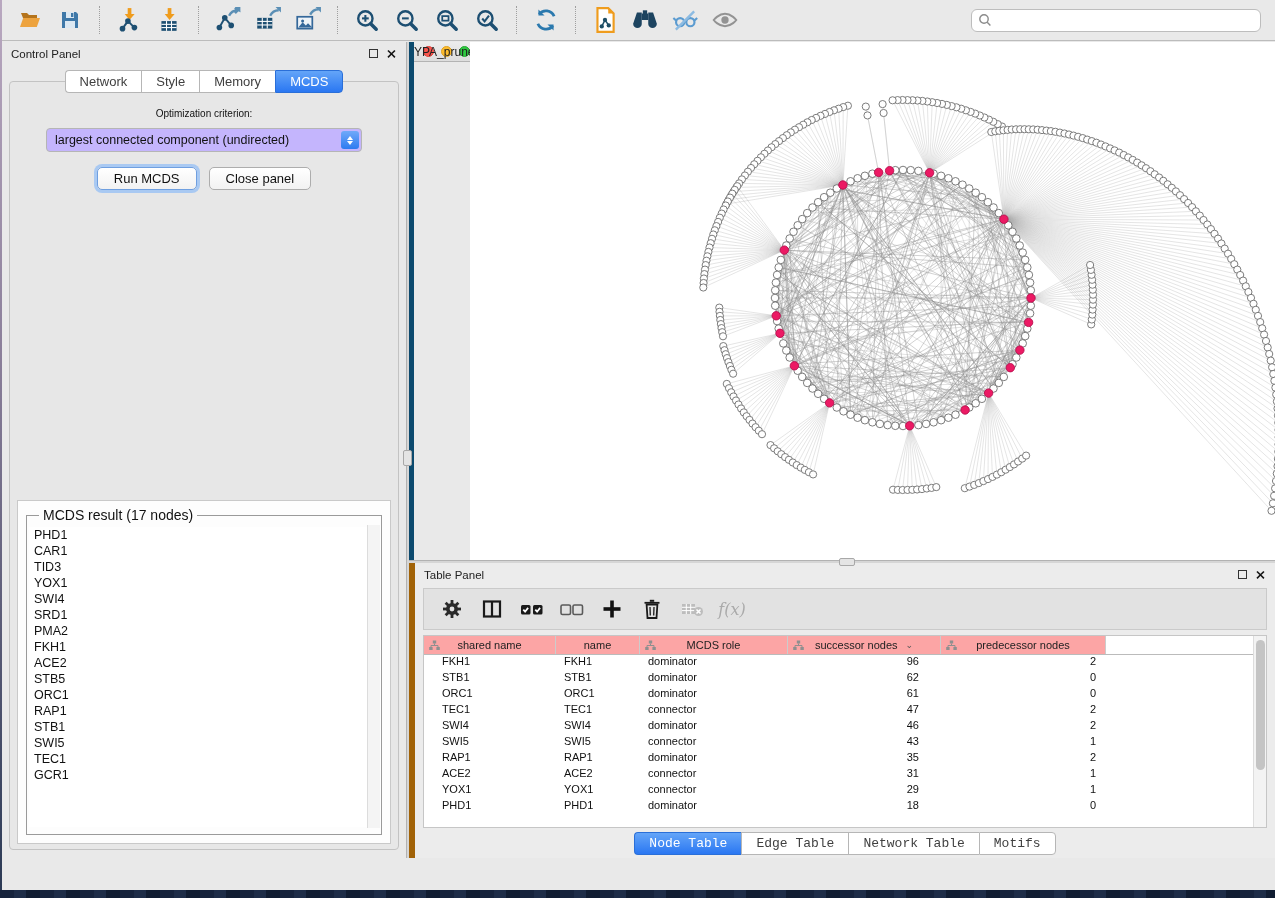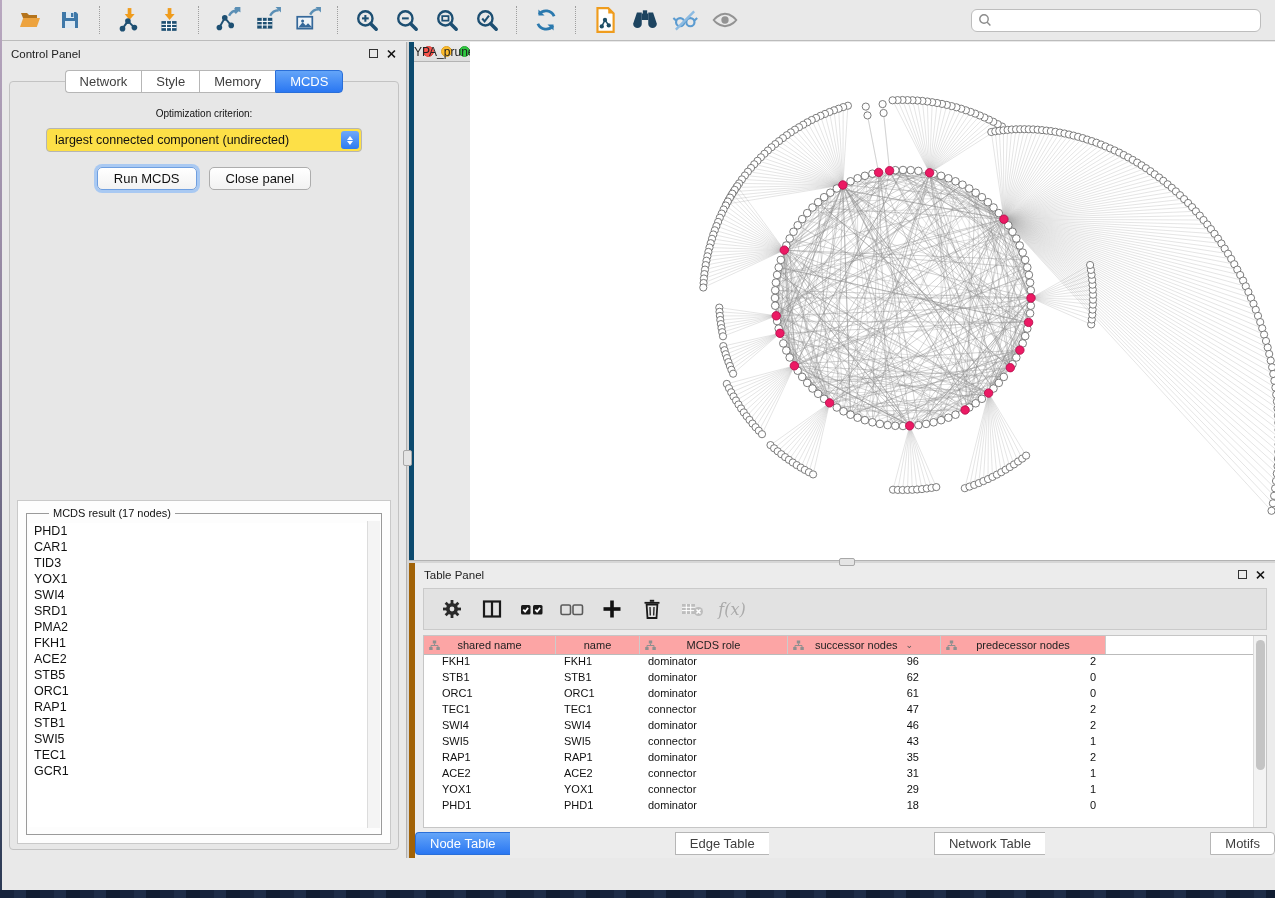--- a/index.html
+++ b/index.html
@@ -33,35 +33,35 @@
   .float-icon { width:9px; height:9px; border:1.6px solid #333; display:inline-block; }
   .close-icon { font-size:13px; font-weight:bold; color:#111; line-height:9px; }
   .cp-tabs { display:flex; justify-content:center; margin-top:5px; position:relative; z-index:2; }
   .seg-tab { font-size:13px; padding:3px 14px; background:#fff; border:1px solid #b6b6b6; border-right:none; color:#404040; }
   .seg-tab:first-child { border-radius:4px 0 0 4px; }
   .seg-tab:last-child { border-radius:0 4px 4px 0; border-right:1px solid #b6b6b6; }
   .seg-tab.active { background:linear-gradient(#64a5f8,#2a77f2); color:#fff; border-color:#2a6fd8; }
   .cp-content { position:absolute; left:7px; right:7px; top:39px; bottom:8px; background:#e7e7e7;
     border:1px solid #c3c3c3; border-radius:4px; }
   .opt-label { text-align:center; font-size:10px; color:#111; margin-top:26px; }
-  .criterion-select { margin:9px auto 0; width:316px; height:24px; background:#fde047; border:1px solid #b5b5b5;
+  .criterion-select { margin:9px auto 0; width:316px; height:24px; background:#c4b5fd; border:1px solid #b5b5b5;
     border-radius:4px; display:flex; align-items:center; font-size:12.5px; color:#111; padding-left:8px; position:relative; }
   .select-stepper { position:absolute; right:2px; top:2px; width:18px; height:18px; border-radius:3px;
     background:linear-gradient(#6fa9f9,#2e7bf0); display:flex; flex-direction:column; align-items:center; justify-content:center; gap:1px; }
   .select-stepper i { width:0; height:0; border-left:3.5px solid transparent; border-right:3.5px solid transparent; }
   .select-stepper .up { border-bottom:4px solid #fff; }
   .select-stepper .dn { border-top:4px solid #fff; }
   .cp-buttons { display:flex; justify-content:center; gap:12px; margin-top:15px; }
   .btn { font-size:13px; color:#111; background:linear-gradient(#fff,#f2f2f2); border:1px solid #adadad;
     border-radius:5px; padding:3px 16px; }
   .btn.focused { box-shadow:0 0 0 3px #a9c9f2; border-color:#6f9fe0; }
   .result-panel { position:absolute; left:7px; right:7px; top:418px; bottom:5px; background:#fdfdfd;
     border:1px solid #c9c9c9; padding:6px 8px 8px; }
   .result-fieldset { border:1px solid #9a9a9a; height:100%; padding:2px 0 0 0; position:relative; }
-  .result-fieldset legend { font-size:11px; color:#111; margin-left:22px; padding:0 4px; }
+  .result-fieldset legend { font-size:14px; color:#111; margin-left:12px; padding:0 4px; }
   .result-list { position:absolute; left:1px; right:1px; top:2px; bottom:1px; background:#fff; overflow:hidden; }
   .result-item { font-size:12.5px; color:#111; line-height:16px; padding-left:5px; }
   .result-scroll { position:absolute; right:0; top:0; bottom:0; width:13px; background:#f4f4f4; border-left:1px solid #dcdcdc; }
 
   
   .right-col { flex:1; display:flex; flex-direction:column; min-width:0; }
   .network-panel { height:518px; display:flex; flex-direction:row; border-left:5px solid #0c4a6e; }
   .net-titlebar { height:20px; background:linear-gradient(#ececec,#dddddd); border-bottom:1px solid #b3b3b3;
     display:flex; align-items:center; position:relative; }
   .lights { display:flex; gap:7px; margin-left:9px; }
@@ -84,21 +84,21 @@
   .table-area { margin:5px 8px 0; background:#fff; border:1px solid #c6c6c6; flex:1; position:relative; overflow:hidden; }
   .tbl-header { display:flex; height:19px; border-bottom:1px solid #bbb; }
   .tbl-hcell { background:#fca5a5; border-right:1px solid #ccc; display:flex; align-items:center; justify-content:center;
     position:relative; font-size:11px; color:#222; }
   .tbl-hcell .hicon { position:absolute; left:5px; top:4px; }
   .tbl-hcell .sort { margin-left:8px; font-size:9px; color:#555; }
   .tbl-row { display:flex; height:16px; font-size:11px; color:#111; }
   .tbl-cell { overflow:hidden; white-space:nowrap; }
   .tbl-scroll { position:absolute; right:0; top:0; bottom:0; width:13px; background:#f3f3f3; border-left:1px solid #ddd; }
   .tbl-thumb { position:absolute; right:1.5px; top:4px; width:9px; height:68%; background:#c4c4c4; border-radius:5px; }
-  .tp-tabs { height:30px; display:flex; align-items:center; justify-content:space-between; }
+  .tp-tabs { height:30px; display:flex; align-items:center; justify-content:center;font-family:Liberation Mono, monospace; }
   .tp-tabs .seg-tab { font-size:13px; }
 
   
   .status-bar { position:absolute; left:0; top:858px; width:100%; height:32px; background:#ececec;
     border-top:1px solid #b0b0b0; display:flex; align-items:center; padding:0 9px; }
   .list-btn { width:28px; height:22px; background:#f4f4f4; border:1px solid #b5b5b5; display:flex; align-items:center; justify-content:center; }
   .memory-btn { margin-left:auto; height:23px; background:linear-gradient(#fdfdfd,#f0f0f0); border:1px solid #b5b5b5;
     border-radius:4px; display:flex; align-items:center; gap:6px; padding:0 10px; font-size:12.5px; color:#111; }
   .mem-dot { width:11px; height:11px; border-radius:50%; background:#1da53c; border:1px solid #13802c; }
 </style>

